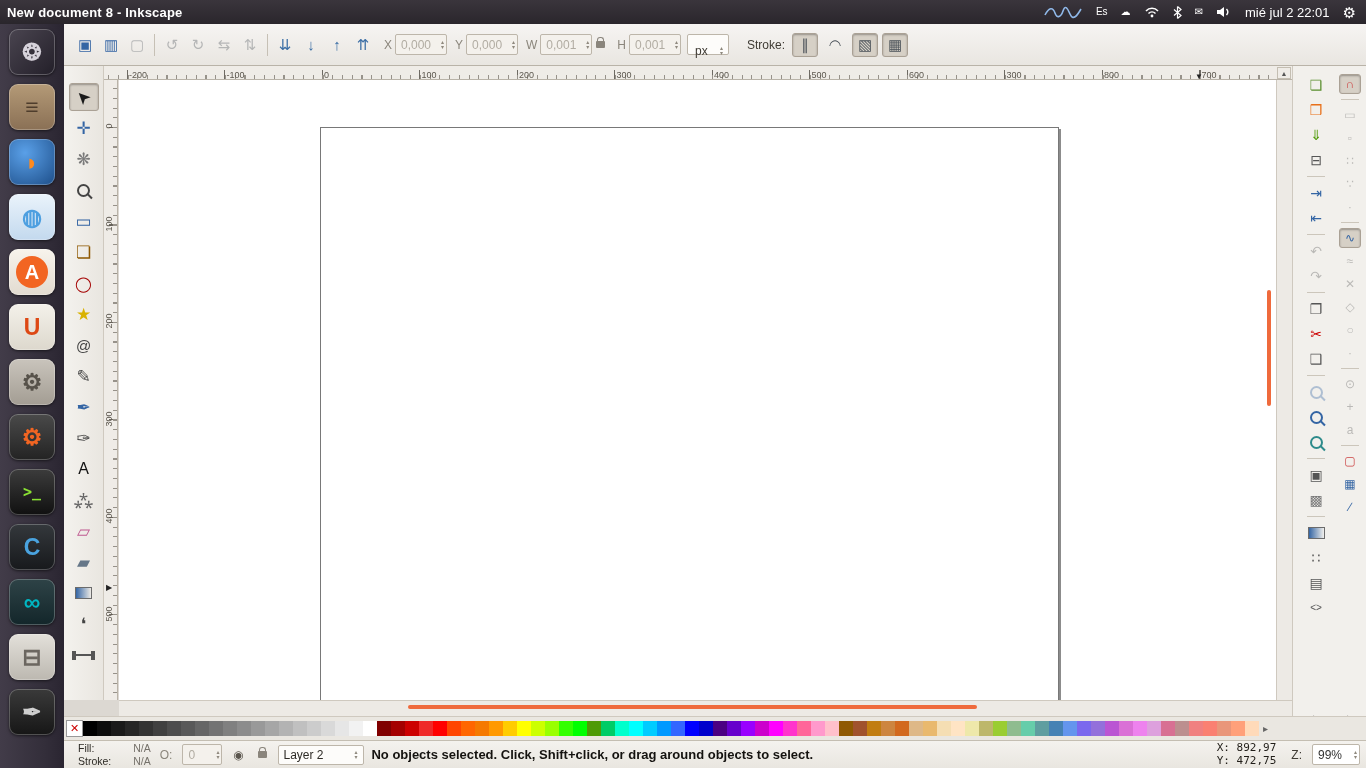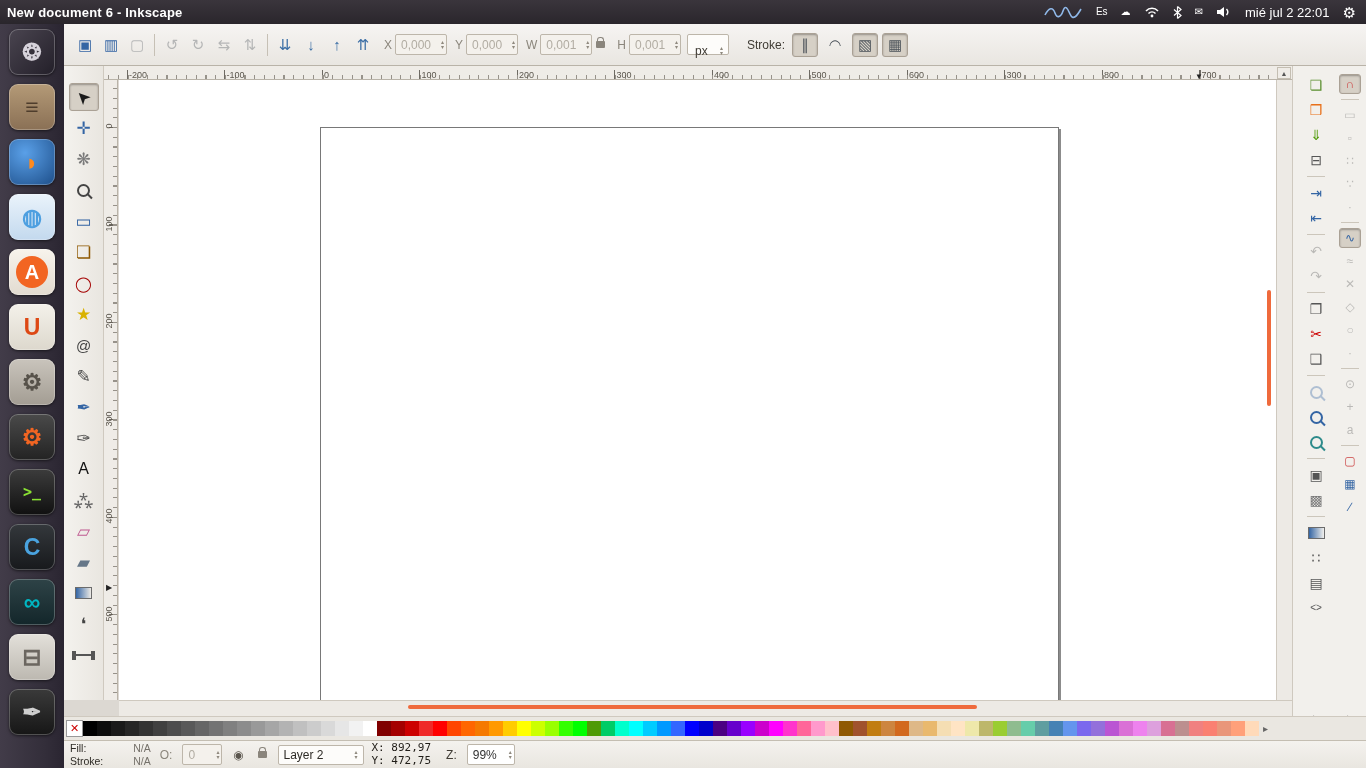--- a/index.html
+++ b/index.html
@@ -90,21 +90,21 @@
   .palettebar{position:absolute;left:64px;top:716px;right:0;height:24px;background:#eae7e1;
               border-top:1px solid #cfc9bf;display:flex;align-items:center;padding:0 2px;box-sizing:border-box;z-index:6;}
   .noneswatch{width:15px;height:15px;background:#fff;border:1px solid #999;color:#cc0000;font-size:11px;
               display:flex;align-items:center;justify-content:center;flex:none;}
   .swatch{width:14px;height:15px;flex:none;}
   .palscroll{margin-left:4px;color:#666;font-size:10px;}
   
   .statusbar{position:absolute;left:64px;right:0;bottom:0;height:28px;background:linear-gradient(#f4f2ee,#e9e6e0);
              border-top:1px solid #c4beb2;display:flex;align-items:center;font-size:12px;color:#333;
              padding:0 6px;gap:7px;box-sizing:border-box;z-index:7;}
-  .fsblock{display:grid;grid-template-columns:auto auto;column-gap:30px;font-size:10.5px;line-height:13px;}
+  .fsblock{display:grid;grid-template-columns:auto auto;column-gap:22px;font-size:10.5px;line-height:13px;margin-left:8px;}
   .fsblock .lab{color:#2e2b26;}
   .fsblock .val{color:#75716a;}
   .sbicon{width:18px;height:20px;display:flex;align-items:center;justify-content:center;color:#5b564e;font-size:12px;}
   .layersel{display:flex;align-items:center;background:#fdfcfa;border:1px solid #bdb6aa;border-radius:2px;
             height:20px;padding:0 4px;font-size:12px;min-width:86px;box-sizing:border-box;color:#2e2b26;}
   .msg{flex:1;font-size:13px;color:#14120f;font-weight:bold;white-space:nowrap;overflow:hidden;}
   .coords{font-family:"DejaVu Sans Mono",monospace;font-size:11px;line-height:12.5px;text-align:right;color:#201d18;}
   .zoomfield{width:48px;}
   
   .glyph{line-height:1;display:inline-block;}
@@ -114,21 +114,21 @@
            background:linear-gradient(90deg,#3465a4,rgba(255,255,255,0));}
   .connbox{width:15px;height:9px;display:inline-block;border-left:4px solid currentColor;border-right:4px solid currentColor;
            background:linear-gradient(currentColor,currentColor) center/100% 2px no-repeat;}
 </style>
 </head>
 <body>
 
 <div class="stage">
 
   <div class="panel">
-    <span class="title">New document 6 - Inkscape</span>
+    <span class="title">New document 8 - Inkscape</span>
     <div class="tray">
       <span>
         <svg width="40" height="14" viewBox="0 0 40 14">
             <path d="M2 10 C6 2,10 2,12 8 S18 12,20 6 S24 2,27 9 S34 11,38 4" stroke="#8fb8e8" fill="none" stroke-width="1.6"></path>
           </svg>
       </span>
       <span class="tglyph">Es</span>
       <span class="tglyph">☁</span>
       <span>
         <svg width="16" height="12" viewBox="0 0 16 12">
@@ -640,20 +640,21 @@
     </div>
     <span class="sbicon">◉</span>
     <span class="minilock"></span>
     <div class="layersel">
       <span>Layer 2</span>
         <span class="spincol">
           <span>▴</span>
           <span>▾</span>
         </span>
     </div>
+    <div class="msg">No objects selected. Click, Shift+click, or drag around objects to select.</div>
     <div class="coords">
       <div>X: 892,97</div>
       <div>Y: 472,75</div>
     </div>
     <span class="fieldlab" style="color:#3f3b34;">Z:</span>
     <div class="spinfield on zoomfield">
       <span>99%</span>
         <span class="spincol">
           <span>▴</span>
           <span>▾</span>

